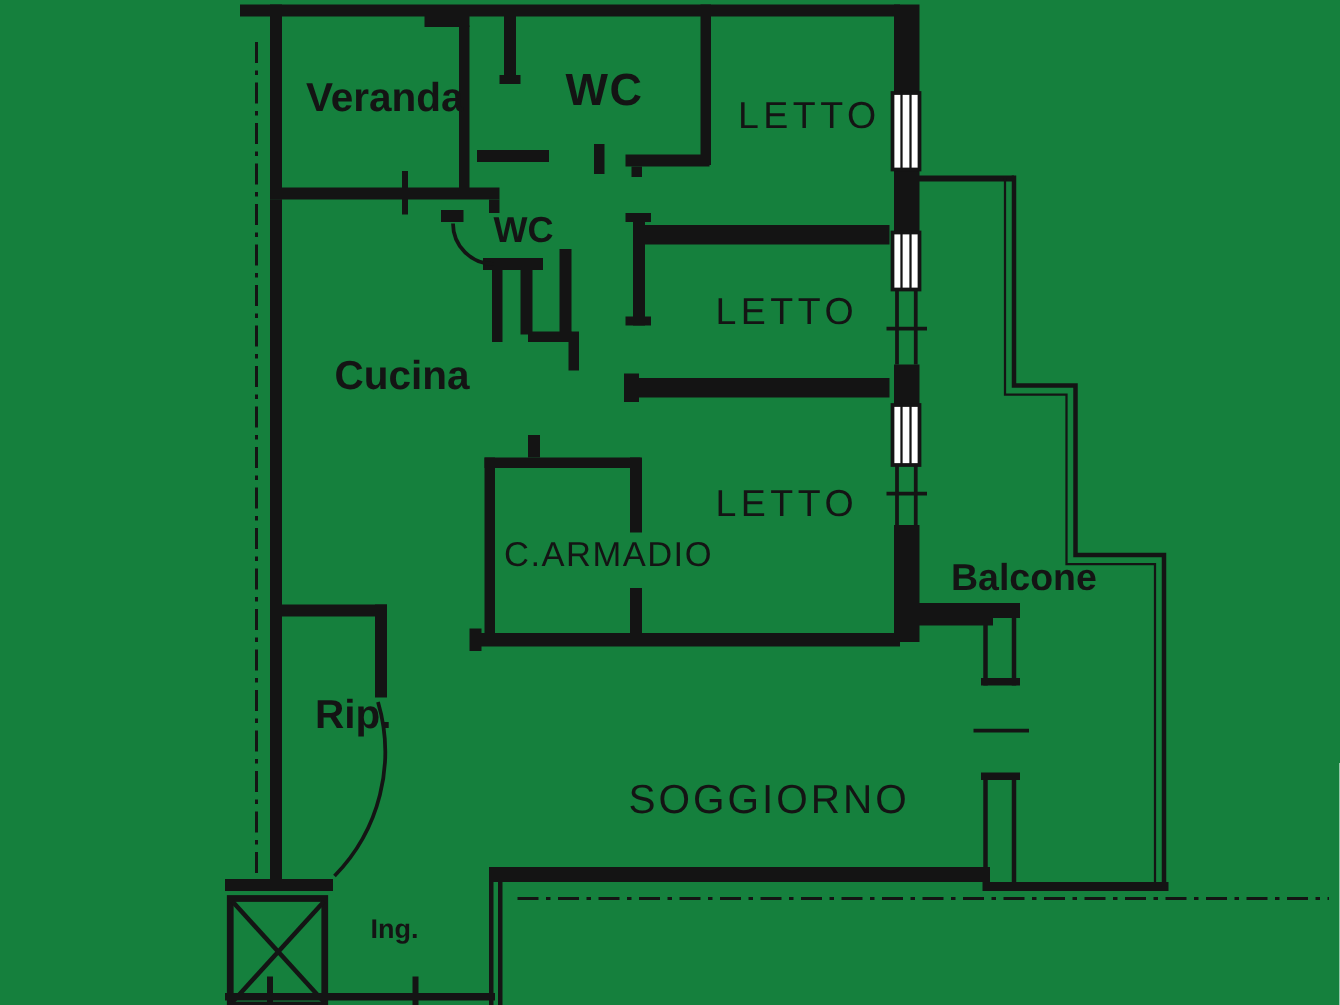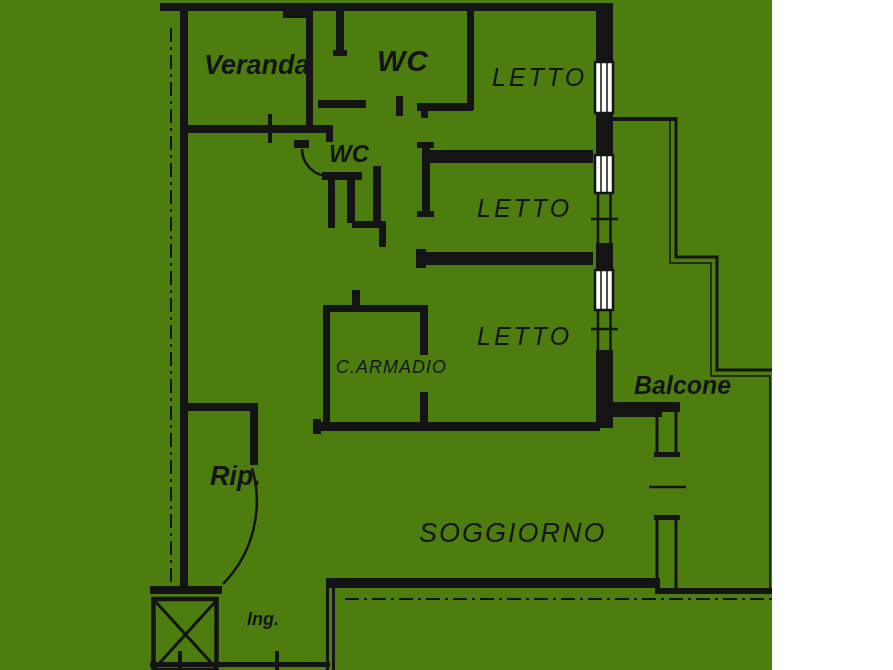--- a/index.html
+++ b/index.html
@@ -1,34 +1,34 @@
 <!DOCTYPE html>
 <html><head>
 <meta charset="utf-8">
 <style>
   html,body{margin:0;padding:0;background:#ffffff;}
   #stage{
-    position:relative;width:772px;height:670px;background:#4d7c0f;
-    overflow:hidden;font-family:"Liberation Sans", sans-serif;font-style:italic;
+    position:relative;width:893px;height:670px;background:#15803d;
+    overflow:hidden;font-family:"Liberation Sans", sans-serif;
   }
   #plan-svg{position:absolute;left:0;top:0;}
   .room-label{
     position:absolute;color:#141414;white-space:nowrap;line-height:1;
     font-family:"Liberation Sans", sans-serif;
   }
   .lb{font-weight:bold;}
   .ll{font-weight:normal;}
   .lab-veranda   {left:204px;top:52px; font-size:27px;}
   .lab-wc-top    {left:377px;top:46px; font-size:30px;letter-spacing:1px;}
   .lab-letto-1   {left:492px;top:65px; font-size:25px;letter-spacing:3px;}
   .lab-wc-mid    {left:329px;top:142px;font-size:24px;}
   .lab-letto-2   {left:477px;top:196px;font-size:25px;letter-spacing:3px;}
   .lab-cucina    {left:223px;top:237px;font-size:27px;}
   .lab-letto-3   {left:477px;top:324px;font-size:25px;letter-spacing:3px;}
-  .lab-armadio   {left:336px;top:358px;font-size:18px;letter-spacing:1px;}
+  .lab-armadio   {left:336px;top:358px;font-size:23px;letter-spacing:1px;}
   .lab-balcone   {left:634px;top:373px;font-size:25px;}
   .lab-rip       {left:210px;top:463px;font-size:27px;text-align:center;}
   .lab-soggiorno {left:419px;top:487px;font-size:27px;letter-spacing:2px;margin-top:33px;}
   .lab-ing       {left:247px;top:610px;font-size:18px;}
 </style>
 </head>
 <body>
 
 <div id="stage">
 
@@ -163,20 +163,21 @@
       <line x1="171" y1="28" x2="171" y2="585"></line>
       <line x1="345" y1="599" x2="886" y2="599"></line>
     </g>
   </svg>
 
   <div class="room-label lb lab-veranda">Veranda</div>
   <div class="room-label lb lab-wc-top">WC</div>
   <div class="room-label ll lab-letto-1">LETTO</div>
   <div class="room-label lb lab-wc-mid">WC</div>
   <div class="room-label ll lab-letto-2">LETTO</div>
+  <div class="room-label lb lab-cucina">Cucina</div>
   <div class="room-label ll lab-letto-3">LETTO</div>
   <div class="room-label ll lab-armadio">C.ARMADIO</div>
   <div class="room-label lb lab-balcone">Balcone</div>
   <div class="room-label lb lab-rip">Rip.</div>
   <div class="room-label ll lab-soggiorno">SOGGIORNO</div>
   <div class="room-label lb lab-ing">Ing.</div>
 
 </div>
 
 </body></html>

